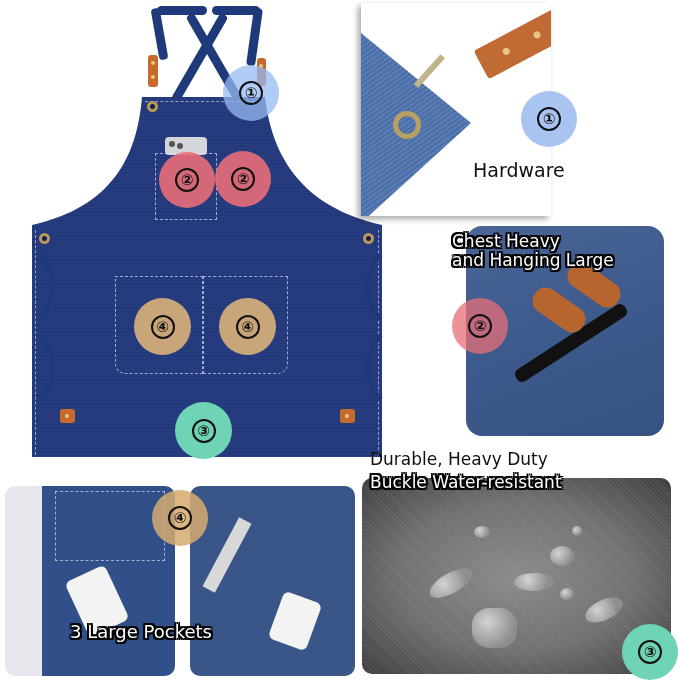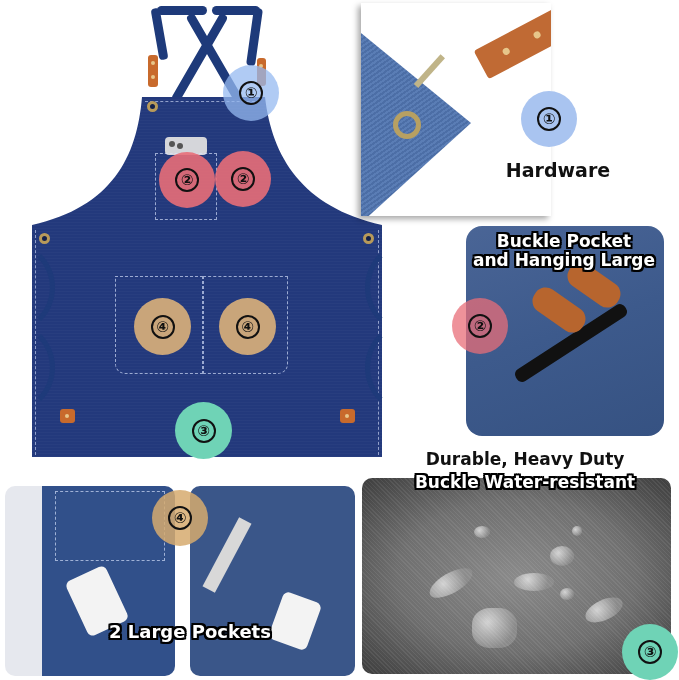--- a/index.html
+++ b/index.html
@@ -72,21 +72,21 @@
   }
   .hook {
     position: absolute; left: 55px; top: 80px; width: 40px; height: 6px;
     background: #c0b488; transform: rotate(-48deg); transform-origin: left center;
   }
   .leather-strip {
     position: absolute; left: 115px; top: 25px; width: 90px; height: 32px;
     background: #c06a34; transform: rotate(-28deg); border-radius: 3px;
   }
 
-  .caption { position: absolute; text-align: center; font-weight: bold; color: #111; line-height: 1.12; }
+  .caption { position: absolute; font-weight: normal; color: #111; line-height: 1.12; }
   .caption.outline {
     color: #ffffff;
     text-shadow: -2px -2px 0 #000, 2px -2px 0 #000, -2px 2px 0 #000, 2px 2px 0 #000,
                  0 2px 0 #000, 0 -2px 0 #000, 2px 0 0 #000, -2px 0 0 #000;
   }
 
   .panel-photo-2 {
     left: 466px; top: 226px; width: 198px; height: 210px;
     border-radius: 16px;
     background: linear-gradient(160deg, #4a6596 0%, #3d5a8c 50%, #365282 100%);
@@ -220,21 +220,21 @@
 
 <div class="panel panel-photo-2">
   <div class="pen"></div>
   <div class="loop-tab" style="left:80px; top:55px; transform:rotate(-55deg);"></div>
   <div class="loop-tab" style="left:115px; top:30px; transform:rotate(-55deg);"></div>
 </div>
 <div class="badge" style="left:452px; top:298px; width:56px; height:56px; background:rgba(232,110,120,0.75);">
   <span style="width:24px; height:24px; font-size:15px;">②</span>
 </div>
 <div class="caption outline" style="left:452px; top:232px; width:224px; font-size:17px;">
-  <div>Buckle Pocket</div>
+  <div>Chest Heavy</div>
   <div>and Hanging Large</div>
 </div>
 
 <div class="panel panel-canvas">
   <div class="drop" style="left:65px; top:95px; width:48px; height:20px; transform:rotate(-30deg);"></div>
   <div class="drop" style="left:112px; top:48px; width:16px; height:12px;"></div>
   <div class="drop" style="left:152px; top:95px; width:40px; height:18px;"></div>
   <div class="drop" style="left:188px; top:68px; width:24px; height:20px;"></div>
   <div class="drop" style="left:210px; top:48px; width:10px; height:10px;"></div>
   <div class="drop" style="left:198px; top:110px; width:14px; height:12px;"></div>
@@ -254,14 +254,14 @@
   <div class="iphone" style="left:70px; top:85px; transform:rotate(-25deg);"></div>
 </div>
 <div class="panel panel-pocket-2">
   <div class="caliper"></div>
   <div class="iphone" style="left:85px; top:110px; transform:rotate(20deg); width:40px; height:50px;"></div>
 </div>
 <div class="badge" style="left:152px; top:490px; width:56px; height:56px; background:rgba(214,170,110,0.85);">
   <span style="width:24px; height:24px; font-size:15px;">④</span>
 </div>
 <div class="caption outline" style="left:70px; top:622px; width:240px; font-size:18px;">
-  <div>2 Large Pockets</div>
+  <div>3 Large Pockets</div>
 </div>
 
 </body></html>

